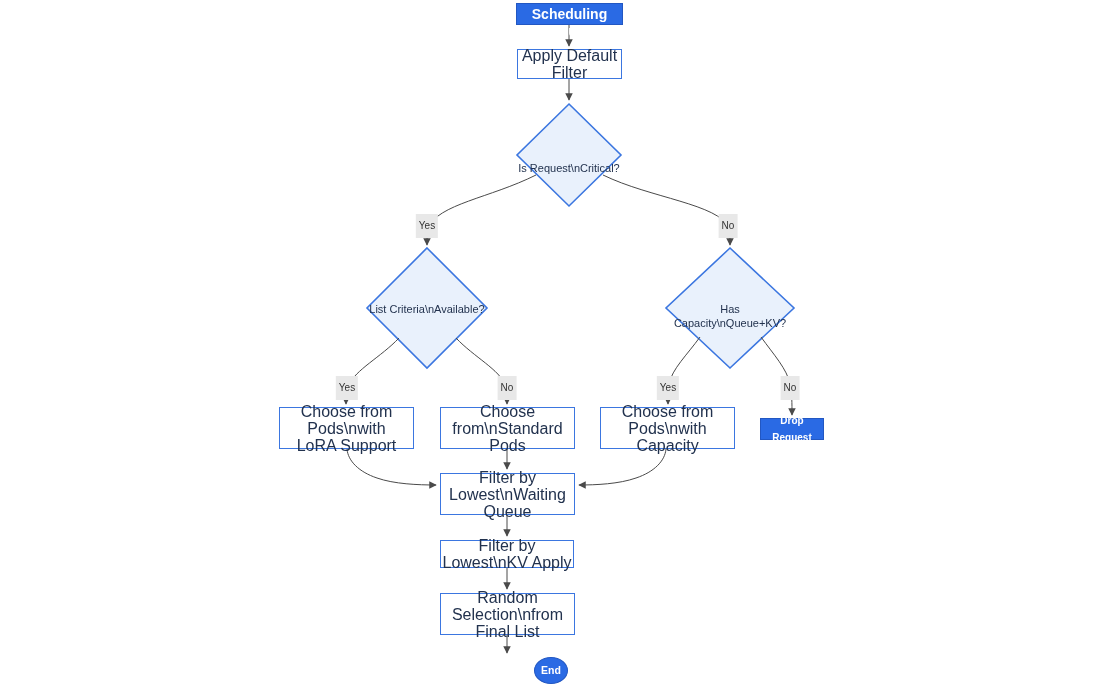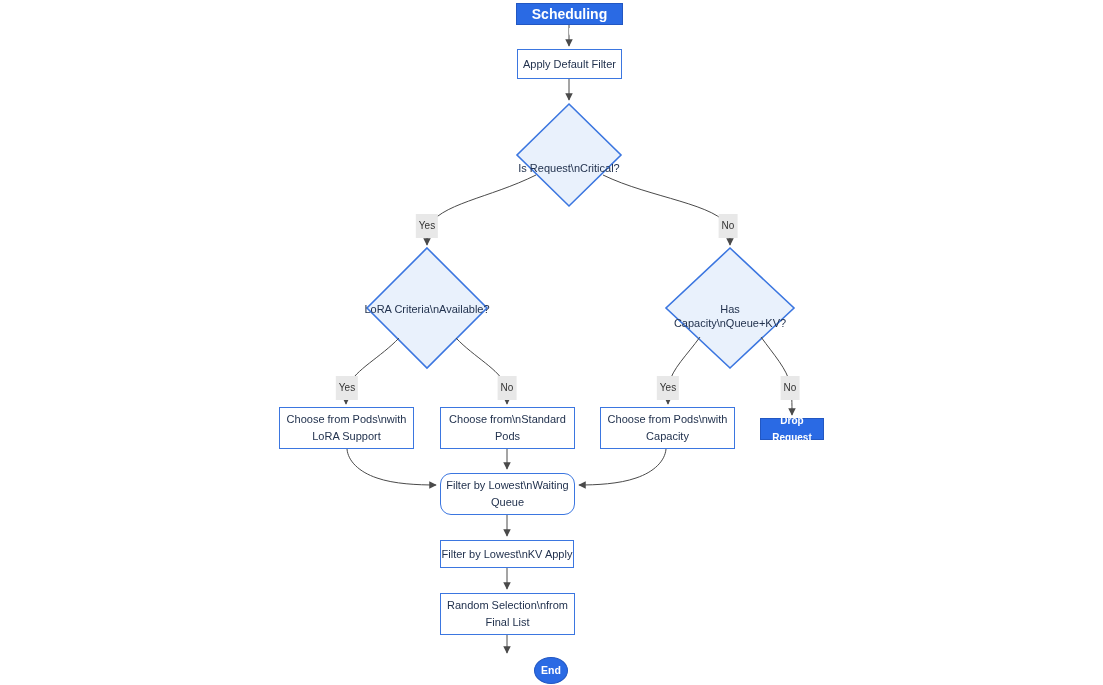--- a/index.html
+++ b/index.html
@@ -14,21 +14,21 @@
     width:1103px;height:685px;background:var(--background);
     font-family:"Liberation Sans", sans-serif;overflow:hidden;
   }
   .canvas{position:relative;width:1103px;height:685px;}
   .edge-layer{position:absolute;left:0;top:0;width:1103px;height:685px;}
   .edge-layer path.edge{fill:none;stroke:var(--edge-line);stroke-width:1;}
   .edge-layer polygon.decision{fill:var(--decision-fill);stroke:var(--node-border);stroke-width:1.6;}
   #arrowhead path{fill:var(--edge-line);}
   .node{
     position:absolute;display:flex;align-items:center;justify-content:center;
-    text-align:center;color:var(--node-text);font-size:11px;line-height:17px;
+    text-align:center;color:var(--node-text);font-size:16px;line-height:17px;
   }
   .rect-node{
     background:var(--node-fill);border:1.6px solid var(--node-border);
   }
   .pill{
     background:var(--pill-fill);border:1px solid var(--pill-border);
     color:var(--pill-text);font-weight:bold;
   }
   .node-label{white-space:pre-line;}
   .diamond-label{
@@ -76,21 +76,21 @@
   <div class="node pill" style="left:516px;top:3px;width:107px;height:22px;font-size:14px;">
     <span class="node-label">Start Scheduling Request</span>
   </div>
 
   <div class="node rect-node" style="left:517px;top:49px;width:105px;height:30px;">
     <span class="node-label">Apply Default Filter</span>
   </div>
 
   <div class="diamond-label" style="left:504px;top:149px;width:130px;margin-top:12px;">Is Request\nCritical?</div>
 
-  <div class="diamond-label" style="left:362px;top:302px;width:130px;">LoRA Criteria\nAvailable?</div>
+  <div class="diamond-label" style="left:362px;top:302px;width:130px;">List Criteria\nAvailable?</div>
 
   <div class="diamond-label" style="left:665px;top:302px;width:130px;">Has Capacity\nQueue+KV?</div>
 
   <div class="node rect-node" style="left:279px;top:407px;width:135px;height:42px;">
     <span class="node-label">Choose from Pods\nwith
 LoRA Support</span>
   </div>
 
   <div class="node rect-node" style="left:440px;top:407px;width:135px;height:42px;justify-content:center;">
     <span class="node-label">Choose from\nStandard
@@ -99,21 +99,21 @@
 
   <div class="node rect-node" style="left:600px;top:407px;width:135px;height:42px;">
     <span class="node-label">Choose from Pods\nwith
 Capacity</span>
   </div>
 
   <div class="node pill" style="left:760px;top:418px;width:64px;height:22px;font-size:10px;">
     <span class="node-label">Drop Request</span>
   </div>
 
-  <div class="node rect-node" style="left:440px;top:473px;width:135px;height:42px;border-radius:11px;">
+  <div class="node rect-node" style="left:440px;top:473px;width:135px;height:42px;">
     <span class="node-label">Filter by Lowest\nWaiting
 Queue</span>
   </div>
 
   <div class="node rect-node" style="left:440px;top:540px;width:134px;height:28px;">
     <span class="node-label">Filter by Lowest\nKV Apply</span>
   </div>
 
   <div class="node rect-node" style="left:440px;top:593px;width:135px;height:42px;">
     <span class="node-label">Random Selection\nfrom

